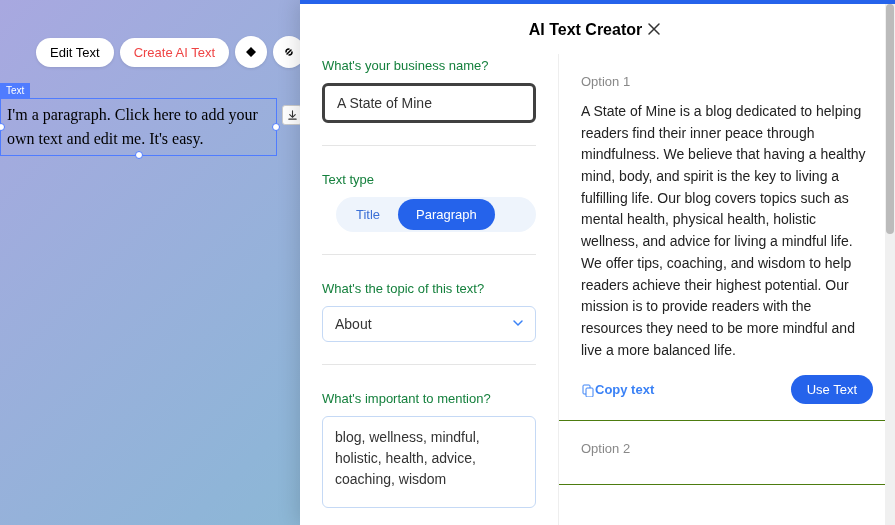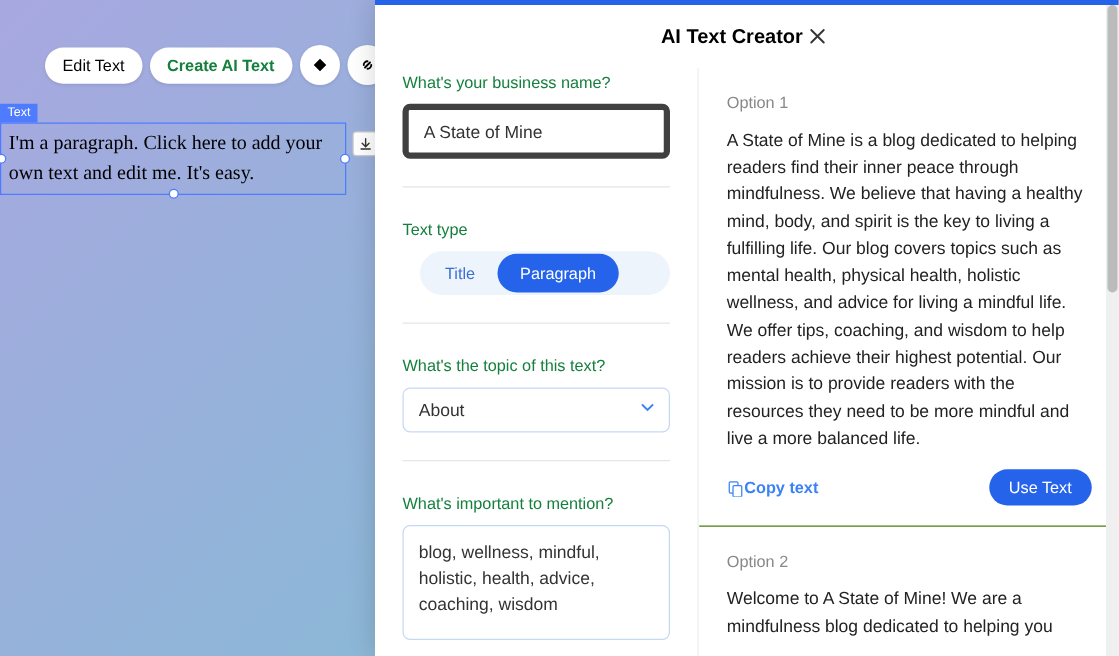--- a/index.html
+++ b/index.html
@@ -23,21 +23,21 @@
     }
     .pill-btn {
       background: #fff;
       border: none;
       border-radius: 20px;
       padding: 7px 14px;
       font-size: 13px;
       cursor: pointer;
       box-shadow: 0 1px 3px rgba(0,0,0,0.1);
     }
-    .pill-btn.primary { color: #15803d; font-weight: 700; }
+    .pill-btn.primary { color: #ef4444; font-weight: 400; }
     .icon-btn {
       width: 32px;
       height: 32px;
       background: #fff;
       border: none;
       border-radius: 50%;
       display: flex;
       align-items: center;
       justify-content: center;
       cursor: pointer;
@@ -144,21 +144,21 @@
       flex-direction: column;
     }
     .form-label {
       font-size: 13px;
       color: #15803d;
       margin-bottom: 10px;
       margin-top: 4px;
     }
     .text-input {
       width: 100%;
-      border: 5px solid #404040;
+      border: 3px solid #404040;
       border-radius: 6px;
       padding: 9px 12px;
       font-size: 14px;
       color: #333;
       font-family: inherit;
     }
     .divider {
       border: none;
       border-top: 1px solid #e5e5e5;
       margin: 22px 0;
@@ -372,20 +372,19 @@
                 <rect x="5" y="5" width="7" height="9" rx="1" stroke="#3b82f6" fill="#fff"></rect>
               </svg>
             <span>Copy text</span>
           </button>
           <button class="use-btn">Use Text</button>
         </div>
       </div>
 
       <div class="option-block">
         <div class="option-label">Option 2</div>
-        <div class="option-text">Welcome to A State of Mine! We are a mindfulness blog dedicated to helping you</div>
       </div>
     </div>
   </div>
 
   <div class="scrollbar-track"></div>
   <div class="scrollbar-thumb"></div>
 </div>
 
 </body></html>

